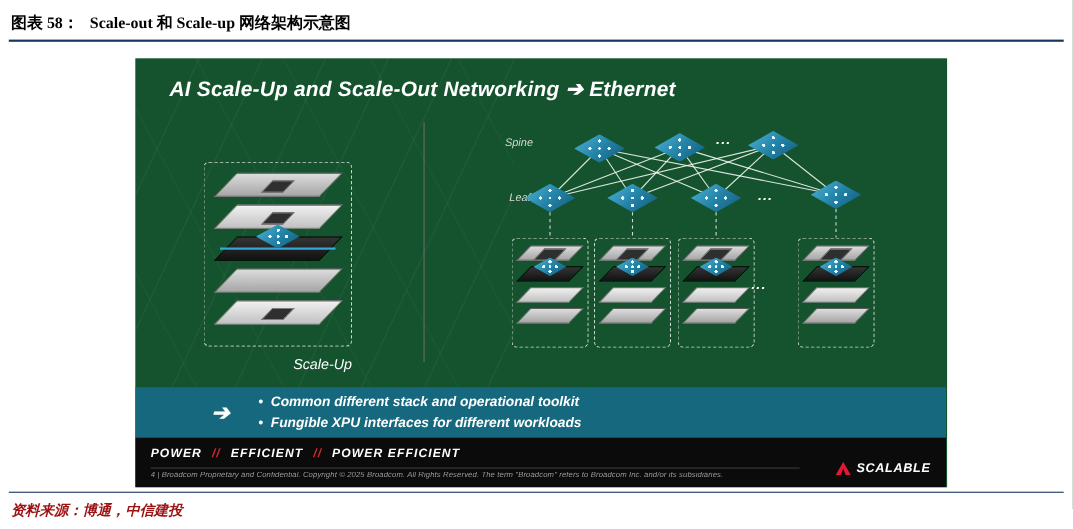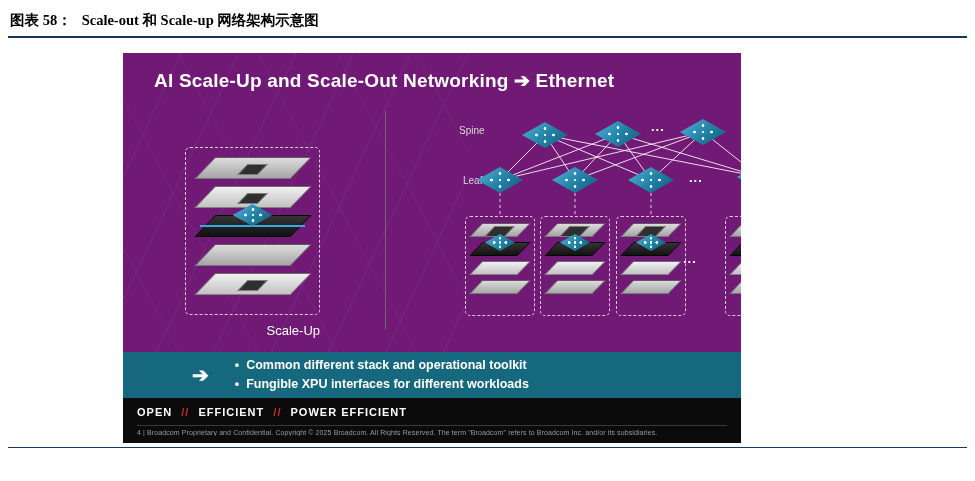--- a/index.html
+++ b/index.html
@@ -25,22 +25,22 @@
     background:#17365d;
   }
   .source {
     position:absolute; top:455px; left:10px;
     font-family:"Liberation Serif", serif; font-style:italic;
     font-size:13px; color:#9c1313; font-weight:bold;
   }
 
   
   .slide {
-    position:absolute; left:123px; top:53px; width:618px; height:390px;
-    background:#701a75; overflow:hidden;
+    position:absolute; left:123px; top:53px; width:738px; height:390px;
+    background:#14532d; overflow:hidden;font-style:italic;
   }
   .facets {
     position:absolute; left:0; top:0; width:345px; height:345px;
     background:
       repeating-linear-gradient(115deg, rgba(255,255,255,.035) 0 1.5px, transparent 1.5px 52px),
       repeating-linear-gradient(62deg, rgba(255,255,255,.025) 0 1.5px, transparent 1.5px 70px);
   }
   .slide-title {
     position:absolute; top:16px; left:31px;
     color:#ffffff; font-size:19px; font-weight:bold; letter-spacing:.2px;
@@ -246,30 +246,31 @@
         </div>
         <div class="bullet-row">
           <span class="dot">•</span>
           <span>Fungible XPU interfaces for different workloads</span>
         </div>
       </div>
     </div>
 
     <div class="slide-footer">
       <div class="tagline">
-        <span>OPEN</span>
+        <span>POWER</span>
         <span class="sep">//</span>
         <span>EFFICIENT</span>
         <span class="sep">//</span>
         <span>POWER EFFICIENT</span>
       </div>
       <div class="foot-rule"></div>
       <div class="copyright">4   |   Broadcom Proprietary and Confidential.  Copyright © 2025 Broadcom.  All Rights Reserved.  The term "Broadcom" refers to Broadcom Inc. and/or its subsidiaries.</div>
       <div class="brand">
         <span class="brand-mark"></span>
         <span class="brand-name">SCALABLE</span>
       </div>
     </div>
   </div>
 
   <div class="source-rule"></div>
+  <div class="source">资料来源：博通，中信建投</div>
 
 </div>
 
 </body></html>

